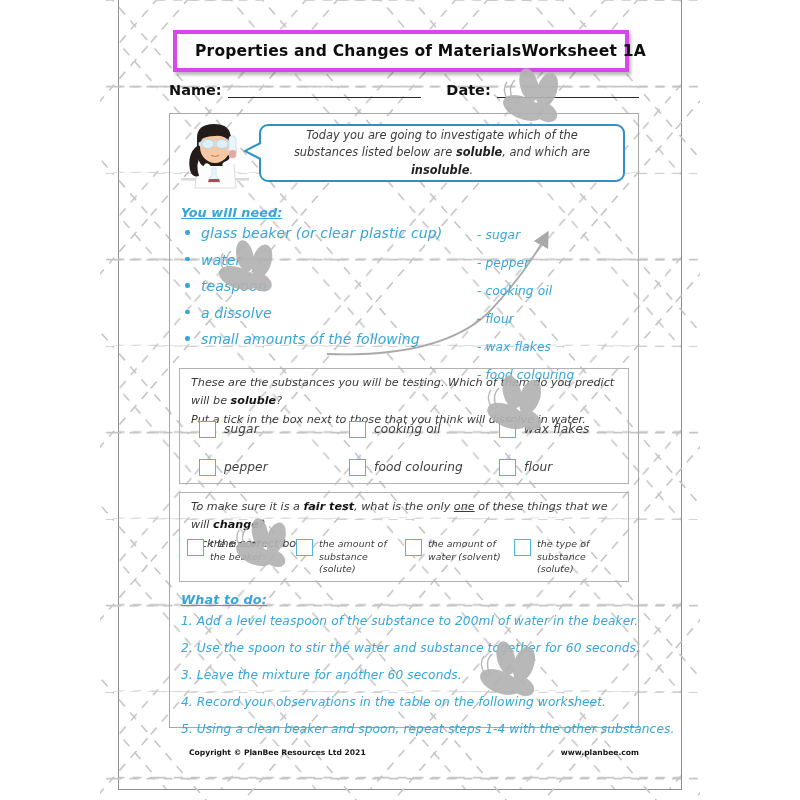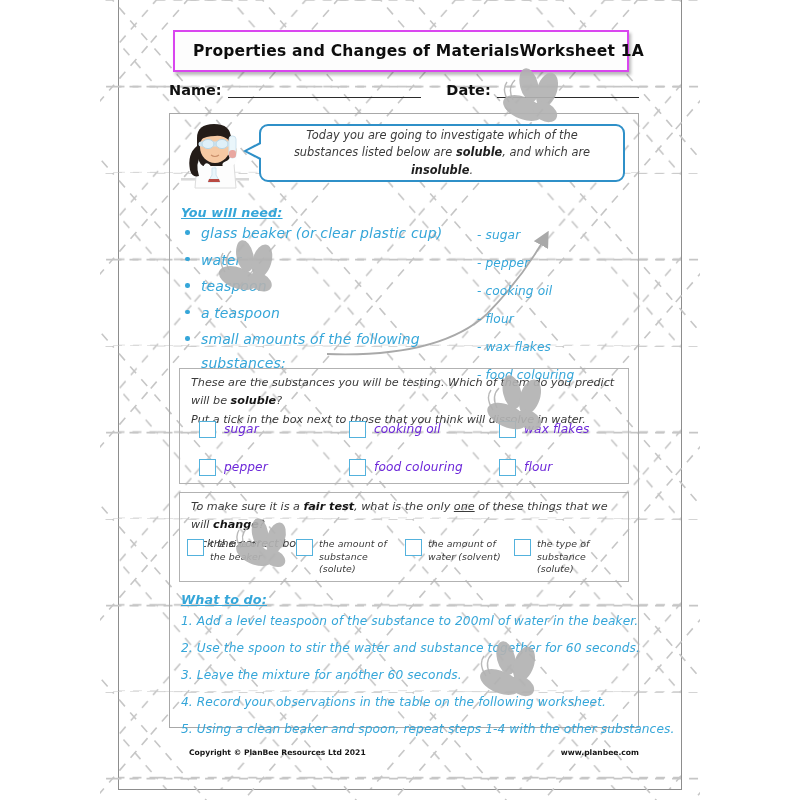--- a/index.html
+++ b/index.html
@@ -42,21 +42,21 @@
     pointer-events: none;
     z-index: 1;
   }
 
   
   .title-plaque {
     position: absolute;
     left: 54px; top: 30px;
     width: 456px; height: 42px;
     background: #fdfdfd;
-    border: 2px solid #d946ef;
+    border: 4px solid #d946ef;
     box-shadow: 2px 3px 3px rgba(0,0,0,.28);
     z-index: 5;
     display: flex;
     align-items: center;
     justify-content: space-between;
     padding: 0 16px 0 18px;
   }
   .title-main, .title-right {
     font-family: "DejaVu Sans", sans-serif;
     font-weight: bold;
@@ -253,21 +253,21 @@
   }
   .cbitem { display: flex; align-items: center; gap: 8px; }
   .cbox {
     width: 17px; height: 17px;
     border: 1.6px solid #53b2dd;
     background: #fff;
     flex: 0 0 auto;
   }
   .cblabel {
     font-size: 12.2px;
-    color: #6d28d9;
+    color: #404040;
     font-style: italic;
     white-space: nowrap;
   }
 
   
   .fairgrid {
     position: absolute;
     left: 68px; top: 538px;
     width: 436px;
     z-index: 6;
@@ -403,23 +403,22 @@
     <div class="bubble-tail-in"></div>
     <div class="bubble">
       <div class="bubble-text"><span>Today you are going to investigate which of the substances listed below are </span><b>soluble</b><span>, and which are </span><b>insoluble</b><span>.</span></div>
     </div>
 
     <div class="section-head hand" id="h-need">You will need:</div>
     <ul class="need-list hand">
       <li><span class="dot"></span><span>glass beaker (or clear plastic cup)</span></li>
       <li><span class="dot"></span><span>water</span></li>
       <li><span class="dot"></span><span>teaspoon</span></li>
-      <li><span class="dot"></span><span>a teaspoon</span></li>
+      <li><span class="dot"></span><span>a dissolve</span></li>
       <li><span class="dot"></span><span>small amounts of the following</span></li>
-      <li class="cont">substances:</li>
     </ul>
 
     <svg class="curve-arrow" viewBox="0 0 250 145">
       <defs>
         <marker id="arw" markerWidth="9" markerHeight="9" refX="7" refY="4.5" orient="auto">
           <path d="M0 0 L9 4.5 L0 9 Z" fill="#a9a9a9"></path>
         </marker>
       </defs>
       <path d="M8 136 Q120 140 168 96 Q205 58 228 16" fill="none" stroke="#a9a9a9" stroke-width="1.8" marker-end="url(#arw)"></path>
     </svg>

